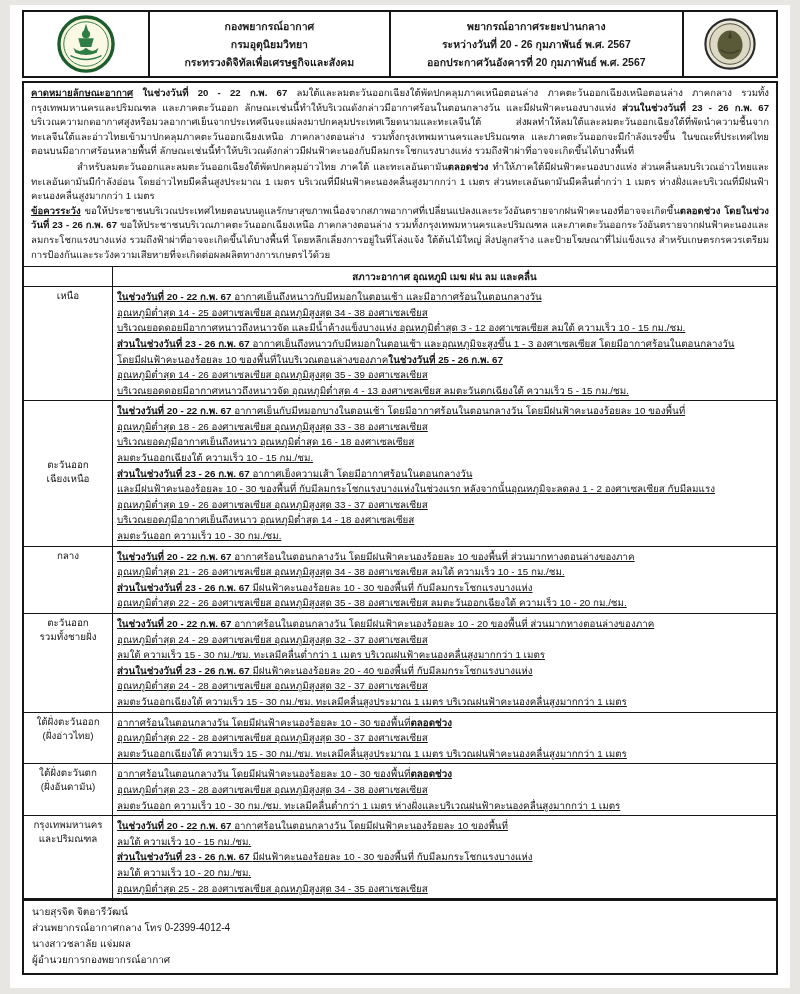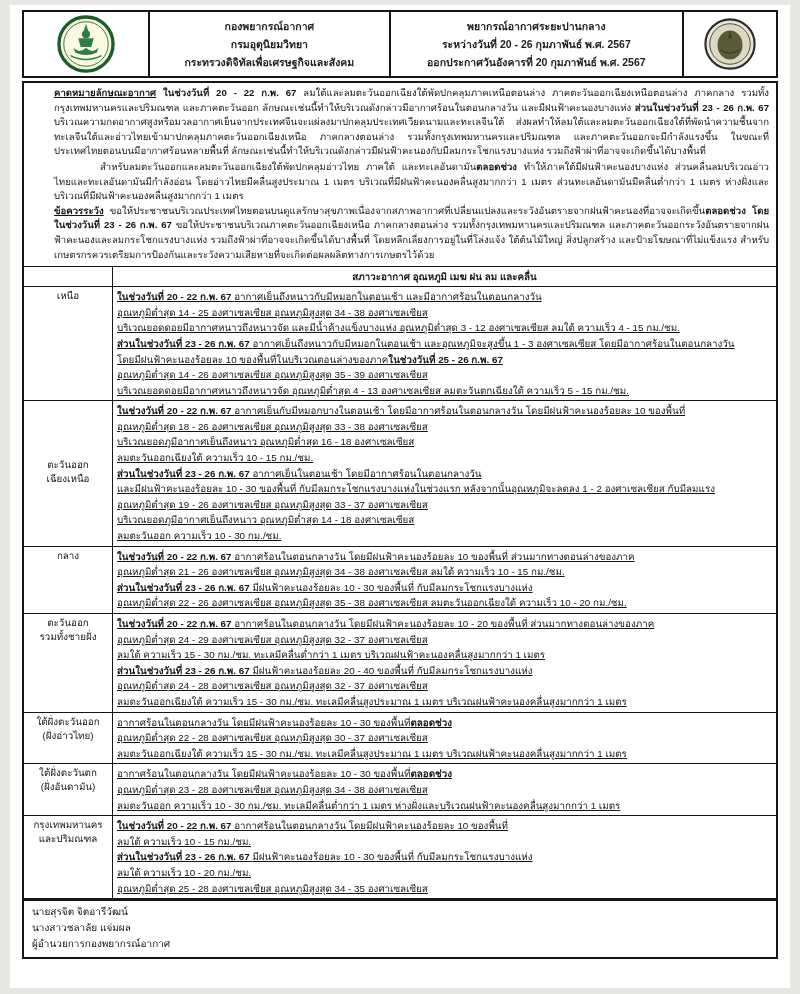--- a/index.html
+++ b/index.html
@@ -31,21 +31,21 @@
   .hcell.logo-l{width:16.5%;}
   .hcell.agency{width:32%;}
   .hcell.title{width:39%;}
   .hcell.logo-r{width:12.5%;}
   .hline{font-size:10.5px;line-height:18px;font-weight:bold;color:#1c1c1c;}
   
   .main-box{
     border:2px solid #161616;
     margin-top:3px;
   }
-  .paras{padding:3px 7px 2px 7px;margin-left:23px;}
+  .paras{padding:3px 7px 2px 7px;}
   .para{
     font-size:9.6px;line-height:14.6px;text-align:justify;color:#141414;
   }
   .para.indent{text-indent:46px;margin-top:1px;}
   .b{font-weight:bold;}
   .u{text-decoration:underline;}
   
   table.regions{width:100%;border-collapse:collapse;margin-top:2px;}
   table.regions td{
     border:1.5px solid #161616;
@@ -123,35 +123,35 @@
       <tbody>
         <tr>
           <td class="region-label"></td>
           <td class="thead-cell">สภาวะอากาศ อุณหภูมิ เมฆ ฝน ลม และคลื่น</td>
         </tr>
       <tr>
             <td class="region-label">เหนือ</td>
             <td class="region-content">
               <div class="fline"><span class="b">ในช่วงวันที่ 20 - 22 ก.พ. 67 </span><span>อากาศเย็นถึงหนาวกับมีหมอกในตอนเช้า และมีอากาศร้อนในตอนกลางวัน</span></div>
               <div class="fline"><span>อุณหภูมิต่ำสุด 14 - 25 องศาเซลเซียส อุณหภูมิสูงสุด 34 - 38 องศาเซลเซียส</span></div>
-              <div class="fline"><span>บริเวณยอดดอยมีอากาศหนาวถึงหนาวจัด และมีน้ำค้างแข็งบางแห่ง อุณหภูมิต่ำสุด 3 - 12 องศาเซลเซียส ลมใต้ ความเร็ว 4 - 15 กม./ชม.</span></div>
+              <div class="fline"><span>บริเวณยอดดอยมีอากาศหนาวถึงหนาวจัด และมีน้ำค้างแข็งบางแห่ง อุณหภูมิต่ำสุด 3 - 12 องศาเซลเซียส ลมใต้ ความเร็ว 10 - 15 กม./ชม.</span></div>
               <div class="fline"><span class="b">ส่วนในช่วงวันที่ 23 - 26 ก.พ. 67 </span><span>อากาศเย็นถึงหนาวกับมีหมอกในตอนเช้า และอุณหภูมิจะสูงขึ้น 1 - 3 องศาเซลเซียส โดยมีอากาศร้อนในตอนกลางวัน</span></div>
               <div class="fline"><span>โดยมีฝนฟ้าคะนองร้อยละ 10 ของพื้นที่ในบริเวณตอนล่างของภาค</span><span class="b">ในช่วงวันที่ 25 - 26 ก.พ. 67</span></div>
               <div class="fline"><span>อุณหภูมิต่ำสุด 14 - 26 องศาเซลเซียส อุณหภูมิสูงสุด 35 - 39 องศาเซลเซียส</span></div>
               <div class="fline"><span>บริเวณยอดดอยมีอากาศหนาวถึงหนาวจัด อุณหภูมิต่ำสุด 4 - 13 องศาเซลเซียส ลมตะวันตกเฉียงใต้ ความเร็ว 5 - 15 กม./ชม.</span></div>
             </td>
           </tr>
           <tr>
             <td class="region-label">ตะวันออก<br>เฉียงเหนือ</td>
             <td class="region-content">
               <div class="fline"><span class="b">ในช่วงวันที่ 20 - 22 ก.พ. 67 </span><span>อากาศเย็นกับมีหมอกบางในตอนเช้า โดยมีอากาศร้อนในตอนกลางวัน โดยมีฝนฟ้าคะนองร้อยละ 10 ของพื้นที่</span></div>
               <div class="fline"><span>อุณหภูมิต่ำสุด 18 - 26 องศาเซลเซียส อุณหภูมิสูงสุด 33 - 38 องศาเซลเซียส</span></div>
               <div class="fline"><span>บริเวณยอดภูมีอากาศเย็นถึงหนาว อุณหภูมิต่ำสุด 16 - 18 องศาเซลเซียส</span></div>
               <div class="fline"><span>ลมตะวันออกเฉียงใต้ ความเร็ว 10 - 15 กม./ชม.</span></div>
-              <div class="fline"><span class="b">ส่วนในช่วงวันที่ 23 - 26 ก.พ. 67 </span><span>อากาศเย็นในตอนเช้า โดยมีอากาศร้อนในตอนกลางวัน</span></div>
+              <div class="fline"><span class="b">ส่วนในช่วงวันที่ 23 - 26 ก.พ. 67 </span><span>อากาศเย็งความเส้า โดยมีอากาศร้อนในตอนกลางวัน</span></div>
               <div class="fline"><span>และมีฝนฟ้าคะนองร้อยละ 10 - 30 ของพื้นที่ กับมีลมกระโชกแรงบางแห่งในช่วงแรก หลังจากนั้นอุณหภูมิจะลดลง 1 - 2 องศาเซลเซียส กับมีลมแรง</span></div>
               <div class="fline"><span>อุณหภูมิต่ำสุด 19 - 26 องศาเซลเซียส อุณหภูมิสูงสุด 33 - 37 องศาเซลเซียส</span></div>
               <div class="fline"><span>บริเวณยอดภูมีอากาศเย็นถึงหนาว อุณหภูมิต่ำสุด 14 - 18 องศาเซลเซียส</span></div>
               <div class="fline"><span>ลมตะวันออก ความเร็ว 10 - 30 กม./ชม.</span></div>
             </td>
           </tr>
           <tr>
             <td class="region-label">กลาง</td>
             <td class="region-content">
               <div class="fline"><span class="b">ในช่วงวันที่ 20 - 22 ก.พ. 67 </span><span>อากาศร้อนในตอนกลางวัน โดยมีฝนฟ้าคะนองร้อยละ 10 ของพื้นที่ ส่วนมากทางตอนล่างของภาค</span></div>
@@ -196,20 +196,21 @@
               <div class="fline"><span>ลมใต้ ความเร็ว 10 - 20 กม./ชม.</span></div>
               <div class="fline"><span>อุณหภูมิต่ำสุด 25 - 28 องศาเซลเซียส อุณหภูมิสูงสุด 34 - 35 องศาเซลเซียส</span></div>
             </td>
           </tr>
         </tbody>
     </table>
 
     <div class="footer">
       <div class="footer-left">
         <div>นายสุรจิต จิตอารีวัฒน์</div>
+        <div>ส่วนพยากรณ์อากาศกลาง โทร  0-2399-4012-4</div>
       </div>
       <div class="footer-right">
         <div>นางสาวชลาลัย แจ่มผล</div>
         <div>ผู้อำนวยการกองพยากรณ์อากาศ</div>
       </div>
     </div>
 
   </div>
 </div>
 

